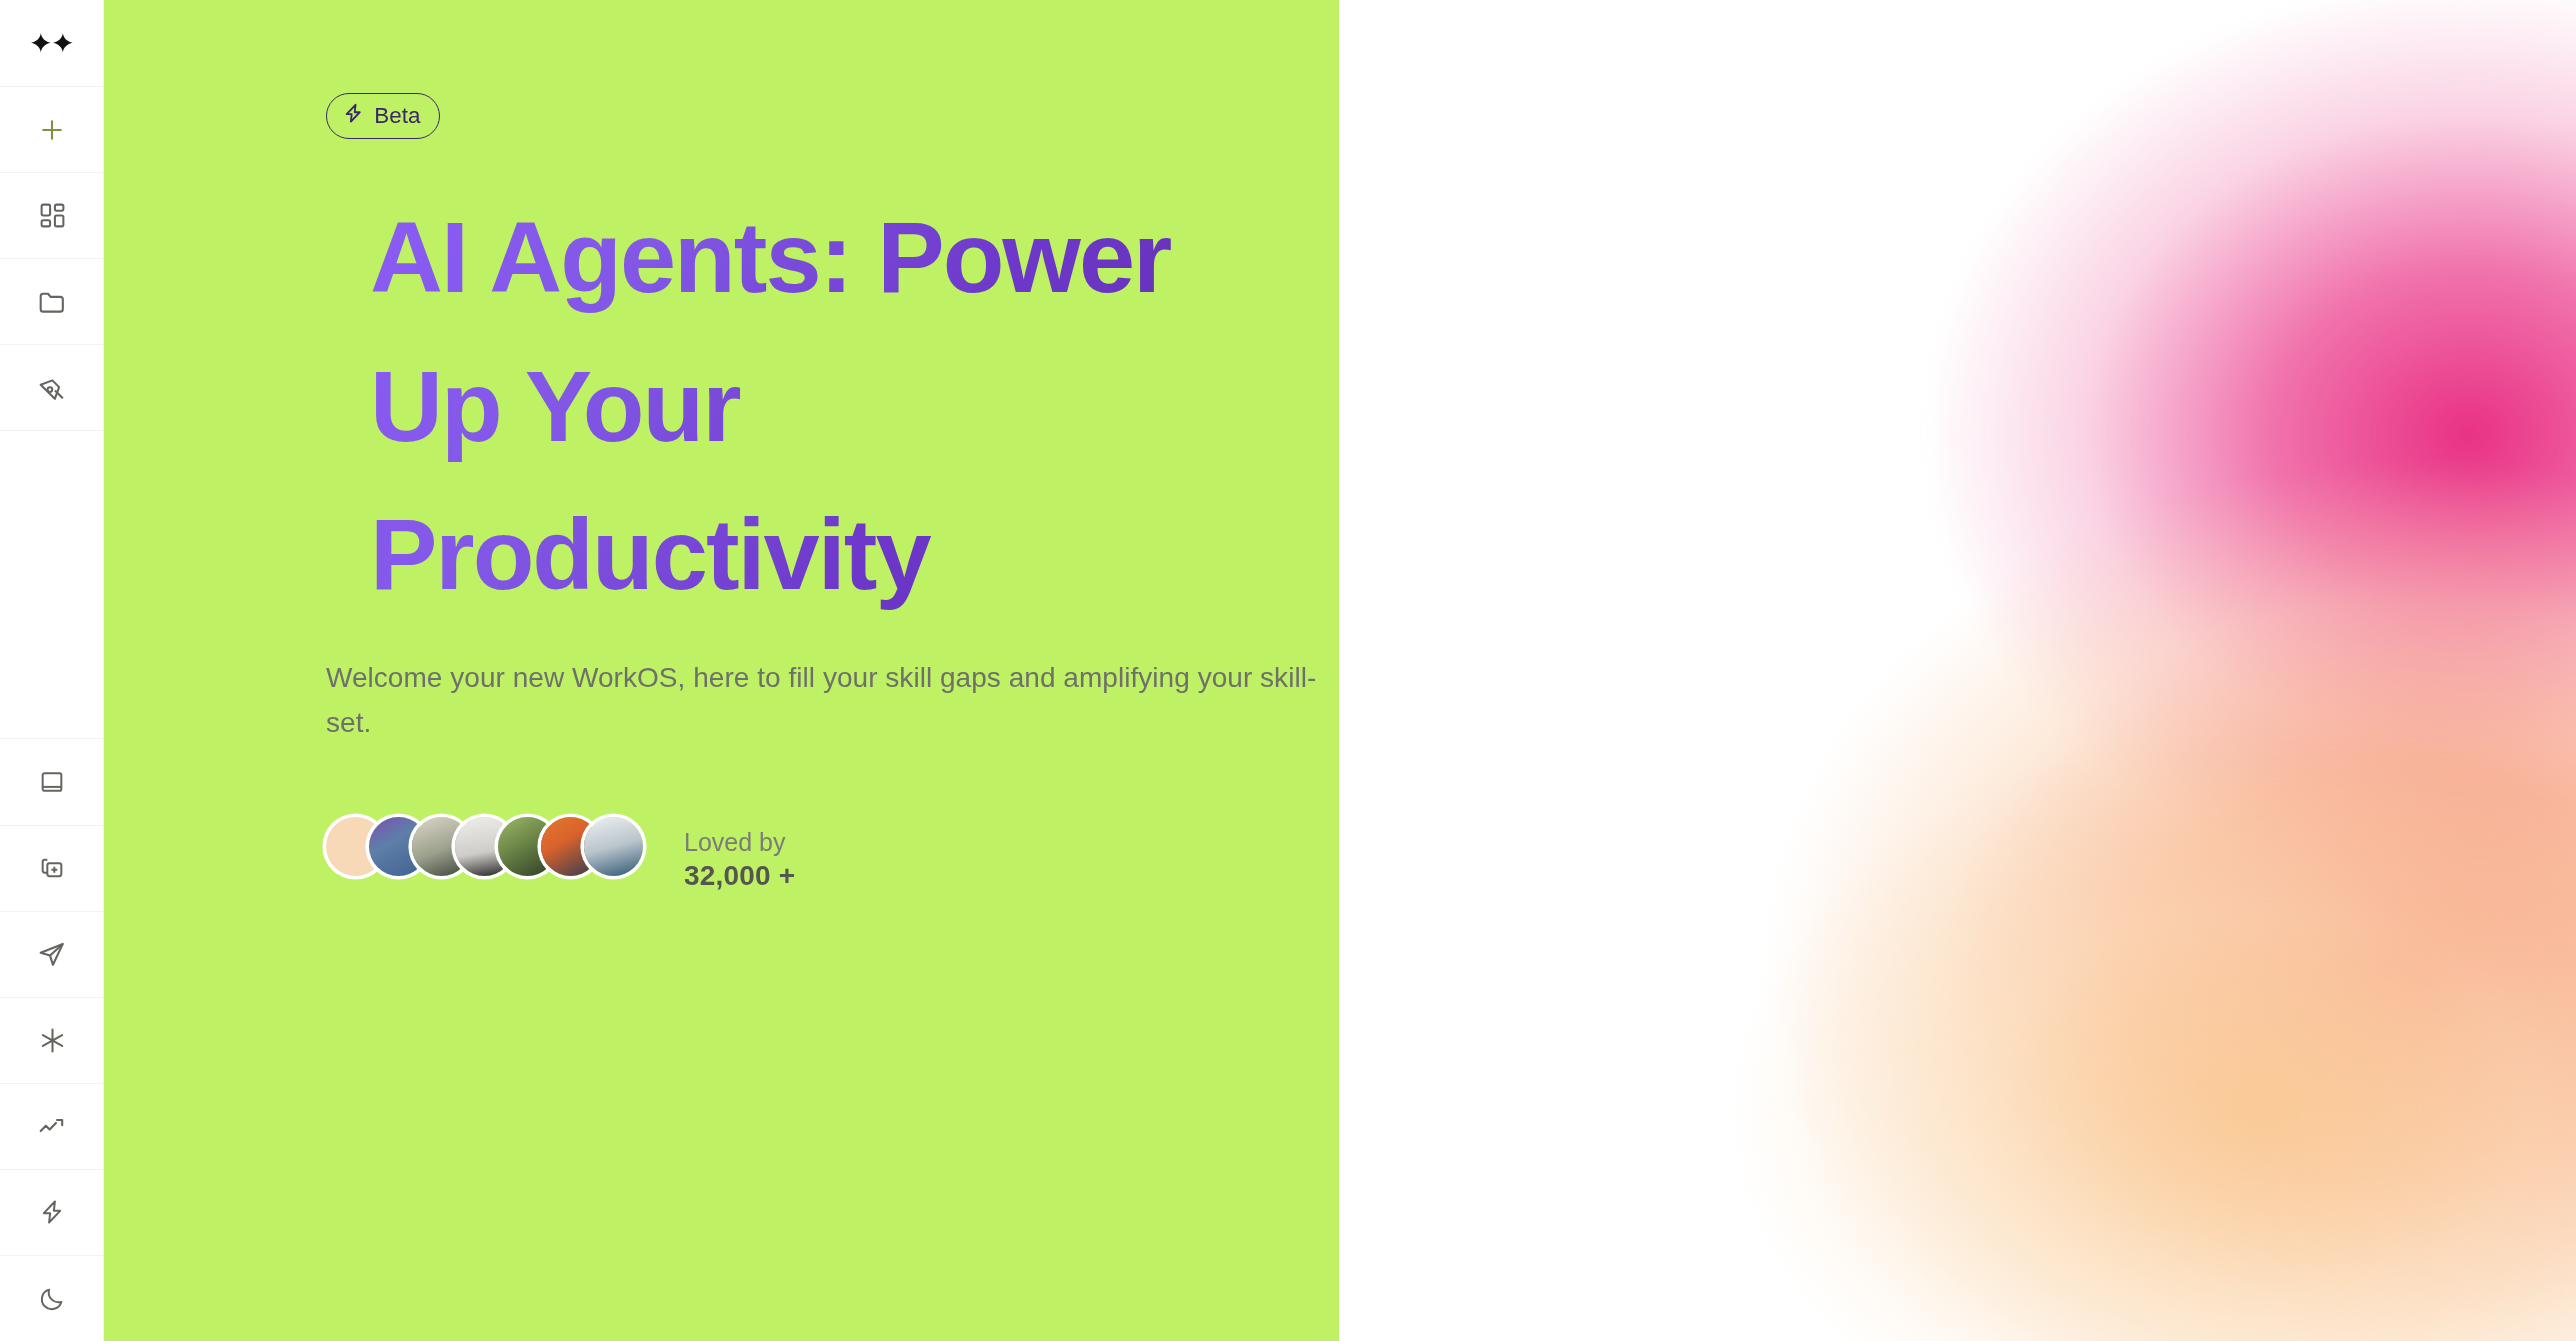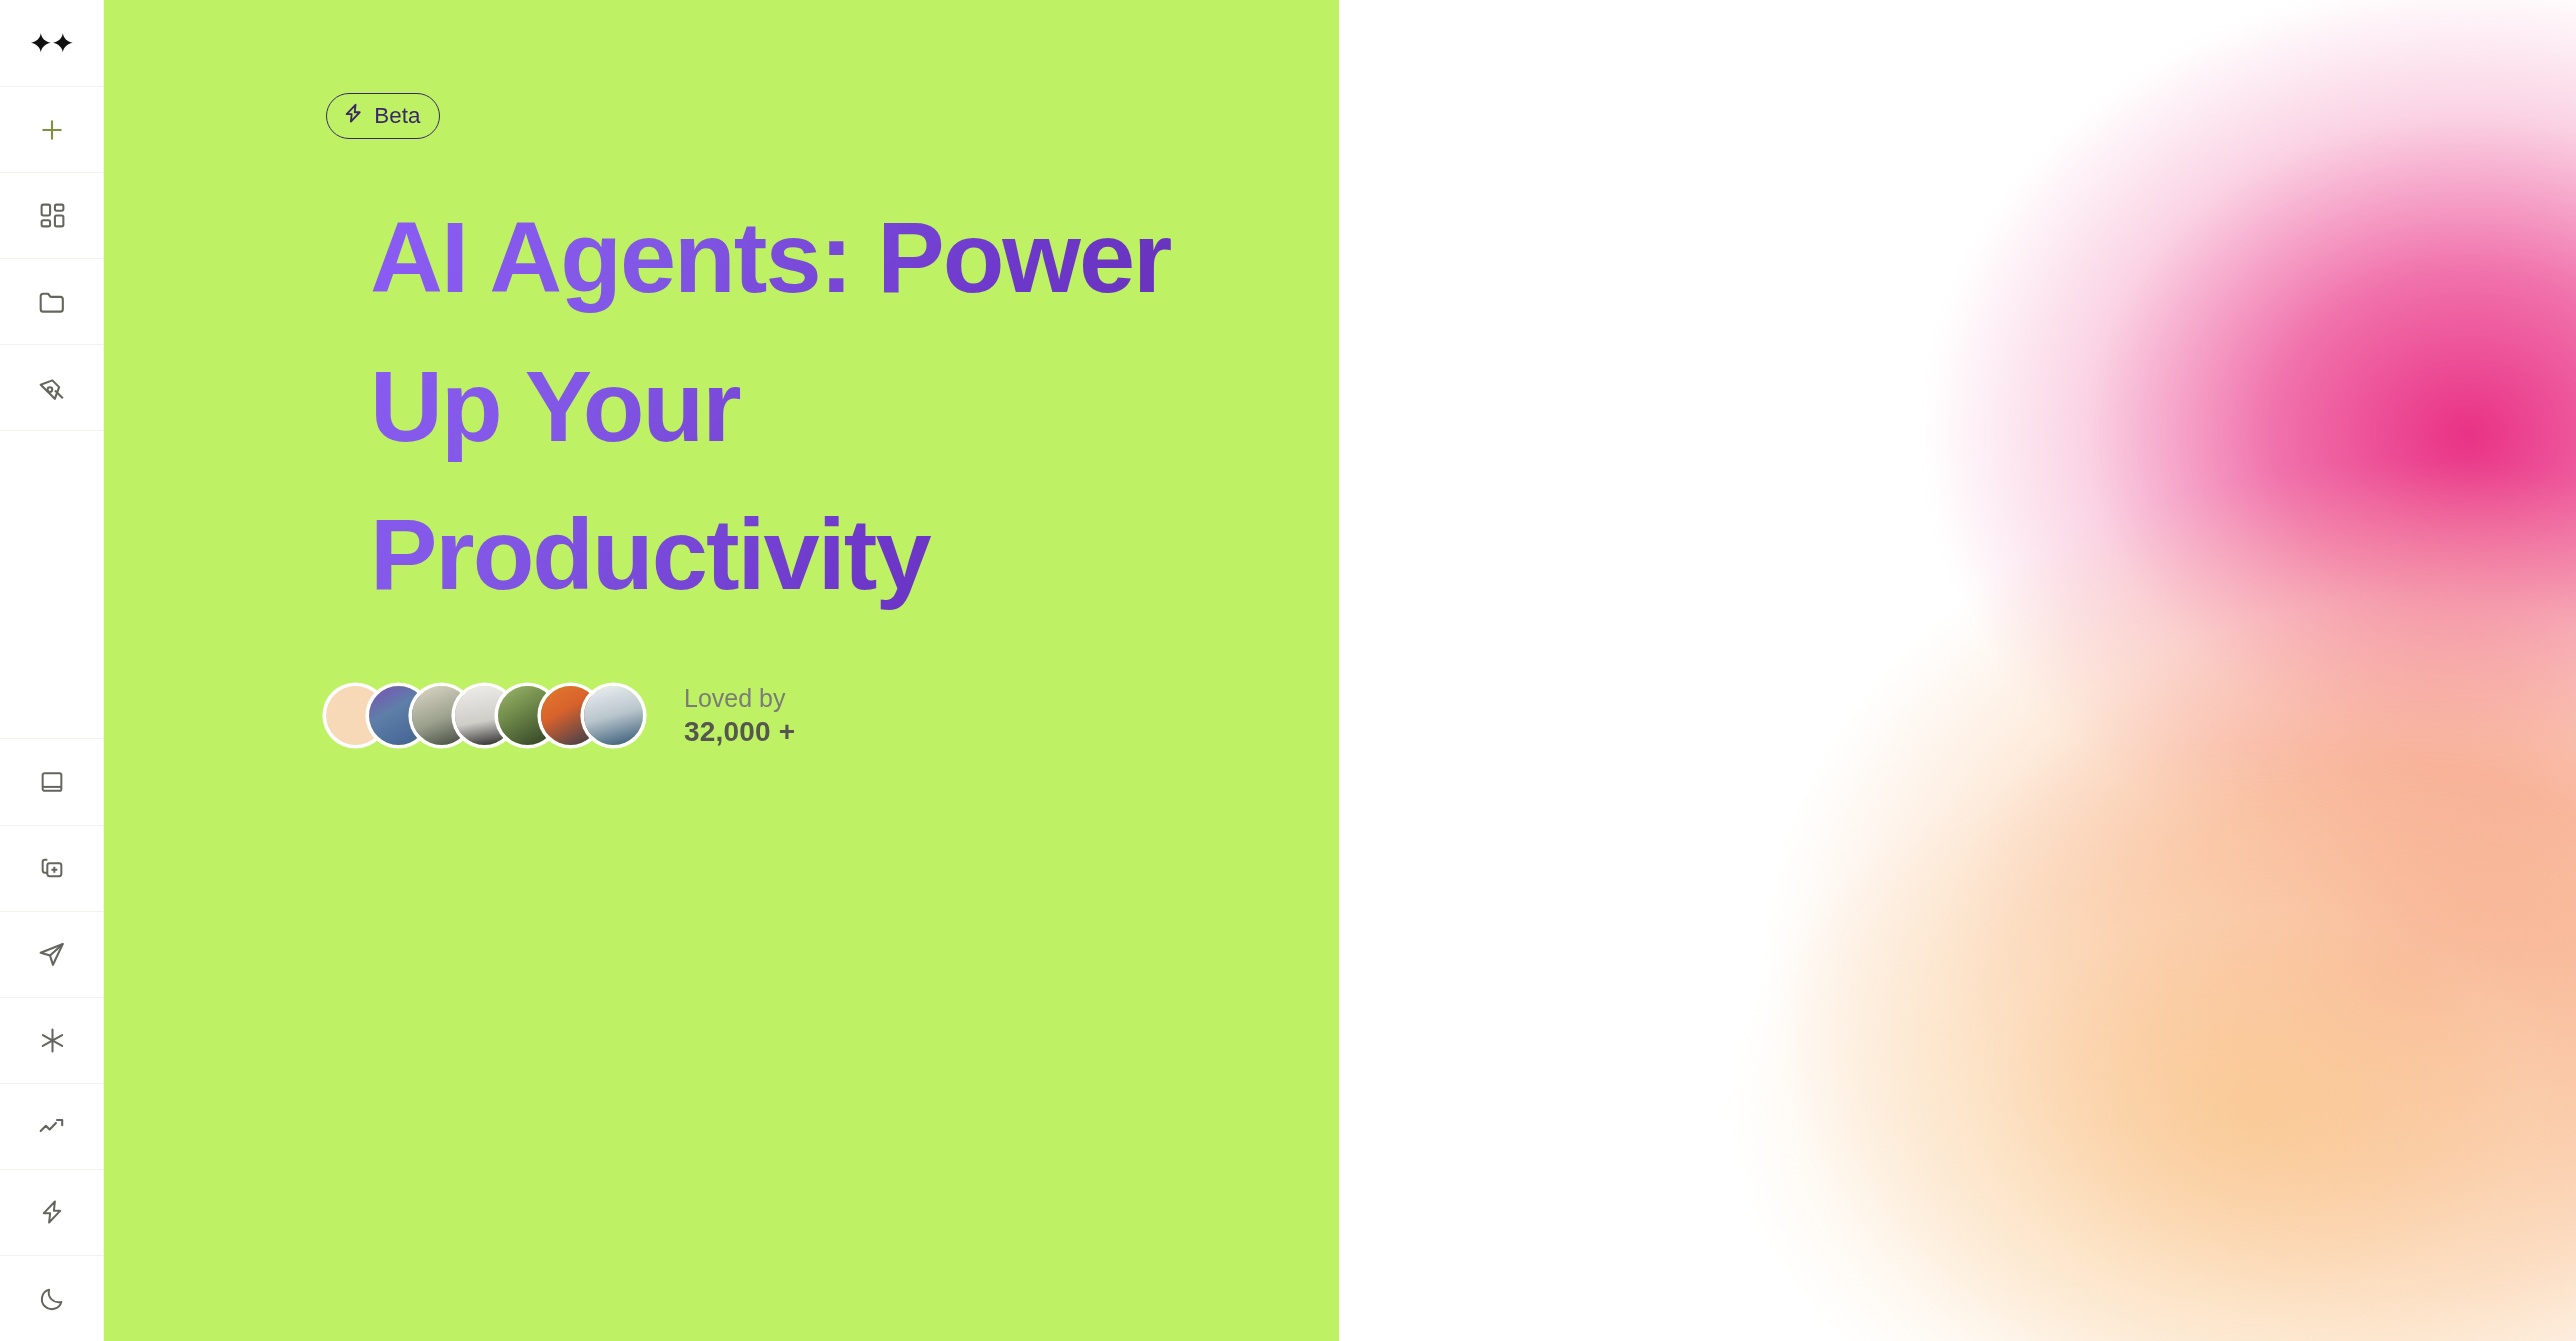--- a/index.html
+++ b/index.html
@@ -66,21 +66,21 @@
     margin-top: 53px; display: flex; align-items: center; gap: 41px;
   }
   .avatars { display: flex; }
   .avatars .av {
     width: 59px; height: 59px; border-radius: 50%;
     margin-right: -16px; background: #eee;
     overflow: hidden; position: relative;
     box-shadow: 0 0 0 3.6px #ffffff;
   }
   .avatars .av:last-child { margin-right: 0; }
-  .loved-text { line-height: 1.28; }
+  .loved-text { line-height: 1.28; margin-top: 28px; }
   .loved-text .l1 { font-size: 25px; color: #7b7c77; }
   .loved-text .l2 { font-size: 28px; color: #55564f; font-weight: 700; letter-spacing: 0.2px; }
 
   
   .formpanel {
     position: relative; flex: 1 1 auto; height: 1342px;
     overflow: hidden; background: #ffffff;
   }
   .grad-a, .grad-b, .grad-c {
     position: absolute; pointer-events: none;
@@ -234,20 +234,21 @@
       <span>
         <svg width="22.4" height="22.4" viewBox="0 0 24 24" fill="none" stroke="#3a2768" stroke-width="2" stroke-linejoin="round">
             <path d="M14.5 3 5 13h5.4L9.5 21 19 11h-5.4z"></path>
           </svg>
       </span>
       <span class="lbl">Beta</span>
     </div>
 
     <h1 class="hero-title">AI Agents: Power Up Your Productivity</h1>
 
+    <p class="hero-sub">Welcome your new WorkOS, here to fill your skill gaps and amplifying your skill-set.</p>
 
     <div class="loved-row">
       <div class="avatars">
         <div class="av" style="background:#f7d9b8"></div>
         <div class="av" style="background:linear-gradient(150deg,#7b4fb5 0%,#5e7fa8 40%,#3f5f8f 100%)"></div>
         <div class="av" style="background:linear-gradient(160deg,#ded7c9 0%,#9aa08c 55%,#3b4038 100%)"></div>
         <div class="av" style="background:linear-gradient(170deg,#efeeec 0%,#cfcdc8 58%,#1d1d1d 100%)"></div>
         <div class="av" style="background:linear-gradient(150deg,#9db86b 0%,#6f8a4a 40%,#2c3a22 100%)"></div>
         <div class="av" style="background:linear-gradient(150deg,#e07a2c 0%,#d9622c 40%,#2b3a52 100%)"></div>
         <div class="av" style="background:linear-gradient(165deg,#eef1f3 0%,#b9c5cc 50%,#2e5472 100%)"></div>

